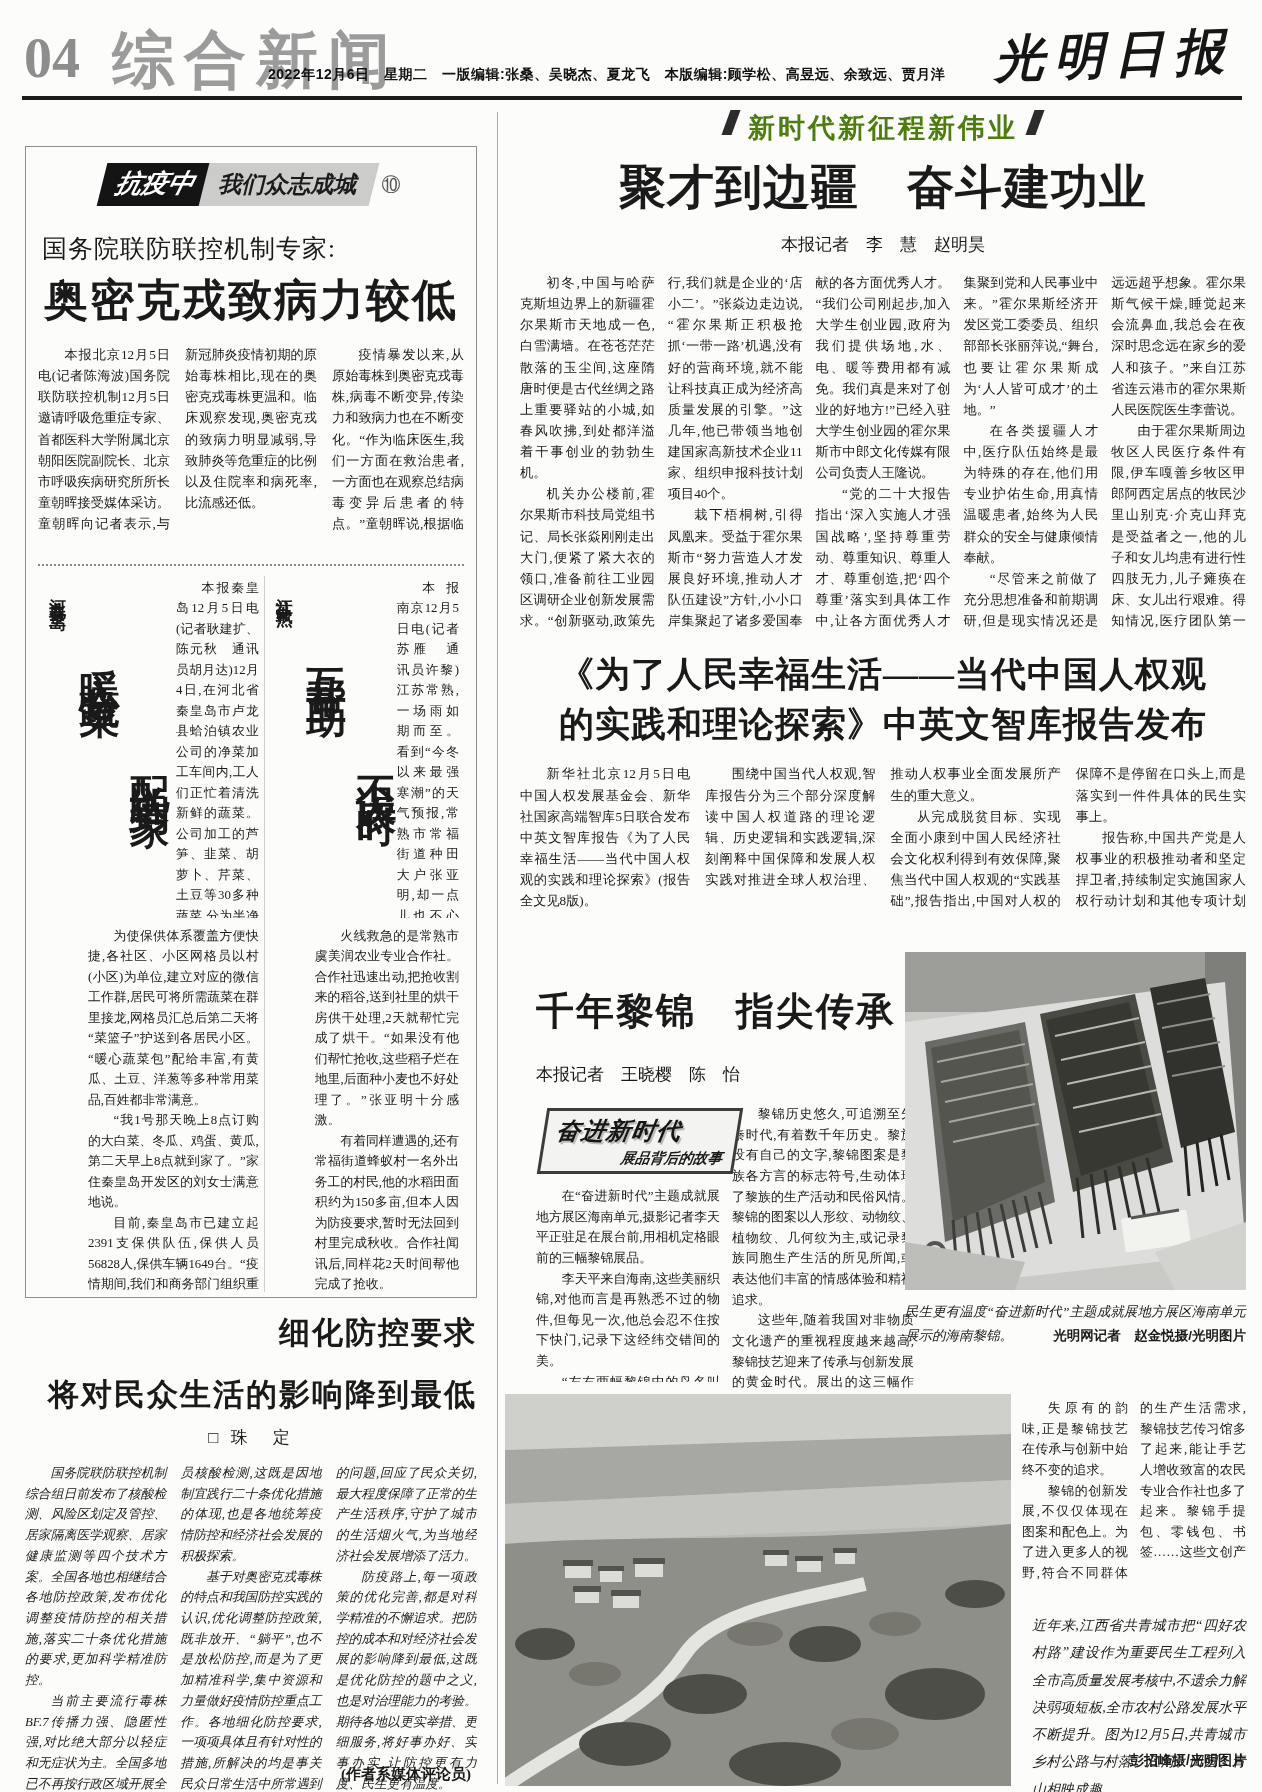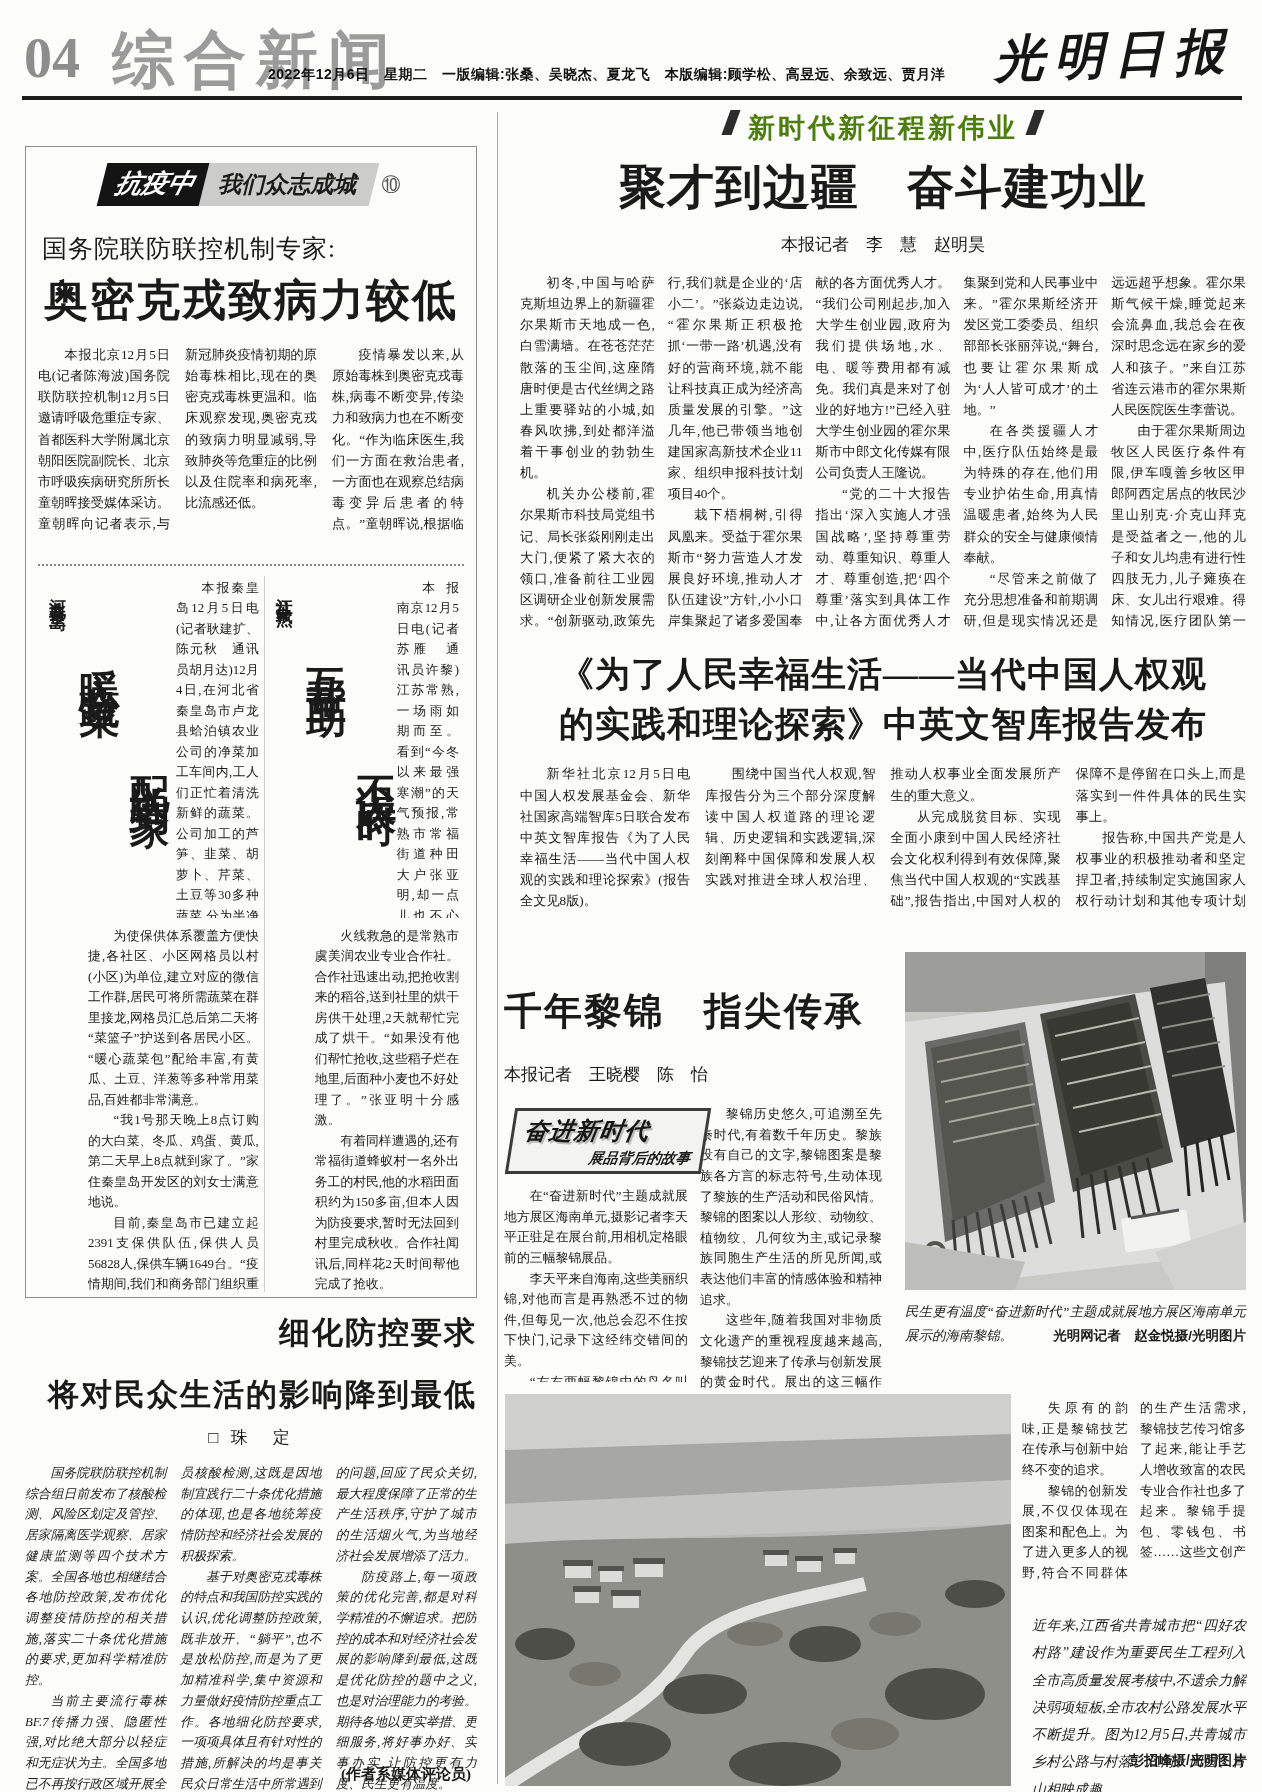--- a/index.html
+++ b/index.html
@@ -63,21 +63,21 @@
         margin:0 12px;}
   .h-juying{margin-top:10px;text-align:center;font-size:47px;font-weight:900;letter-spacing:1px;}
   .byline{margin-top:14px;text-align:center;font-size:17px;}
   .juying-body{margin-top:16px;height:378px;column-count:5;column-gap:13px;font-size:13.2px;
                line-height:1.6;overflow:hidden;}
   .artB{position:absolute;left:520px;top:650px;width:726px;}
   .h-renquan{text-align:center;font-size:35px;font-weight:900;line-height:1.42;letter-spacing:1px;}
   .renquan-body{margin-top:14px;height:162px;column-count:4;column-gap:15px;font-size:13.2px;
                 line-height:1.6;overflow:hidden;}
   
-  .artC-left{position:absolute;left:504px;top:958px;width:378px;}
+  .artC-left{position:absolute;left:536px;top:958px;width:378px;}
   .h-lijin{margin-top:28px;text-align:left;font-size:38px;font-weight:900;letter-spacing:2px;}
   .lj-byline{margin-top:26px;font-size:17px;}
   .ljrow{display:flex;margin-top:18px;}
   .ljcolA{width:184px;margin-right:12px;}
   .ljcolB{width:182px;height:318px;font-size:12.9px;line-height:1.6;overflow:hidden;}
   .fbadge{width:196px;box-sizing:border-box;border:3px solid #3c3c3c;transform:skewX(-9deg);
           background:#f3f3f1;padding:4px 10px 3px;margin:4px 0 12px 6px;}
   .fb1{font:italic 900 24px "Liberation Serif",serif;color:#161616;text-shadow:2px 2px 0 #bdbdbb;
        letter-spacing:1px;}
   .fb2{font:italic 700 14.5px "Liberation Serif",serif;text-align:right;margin-top:2px;}

